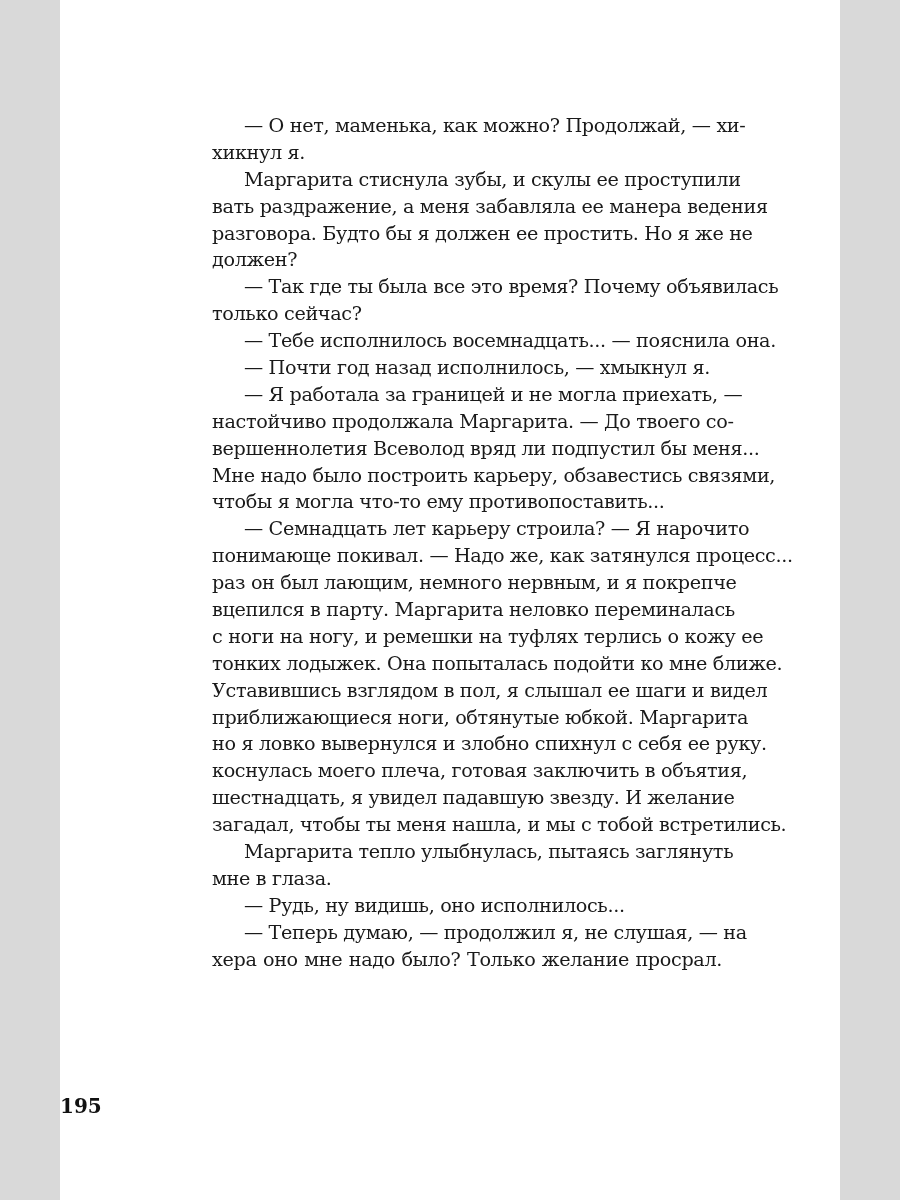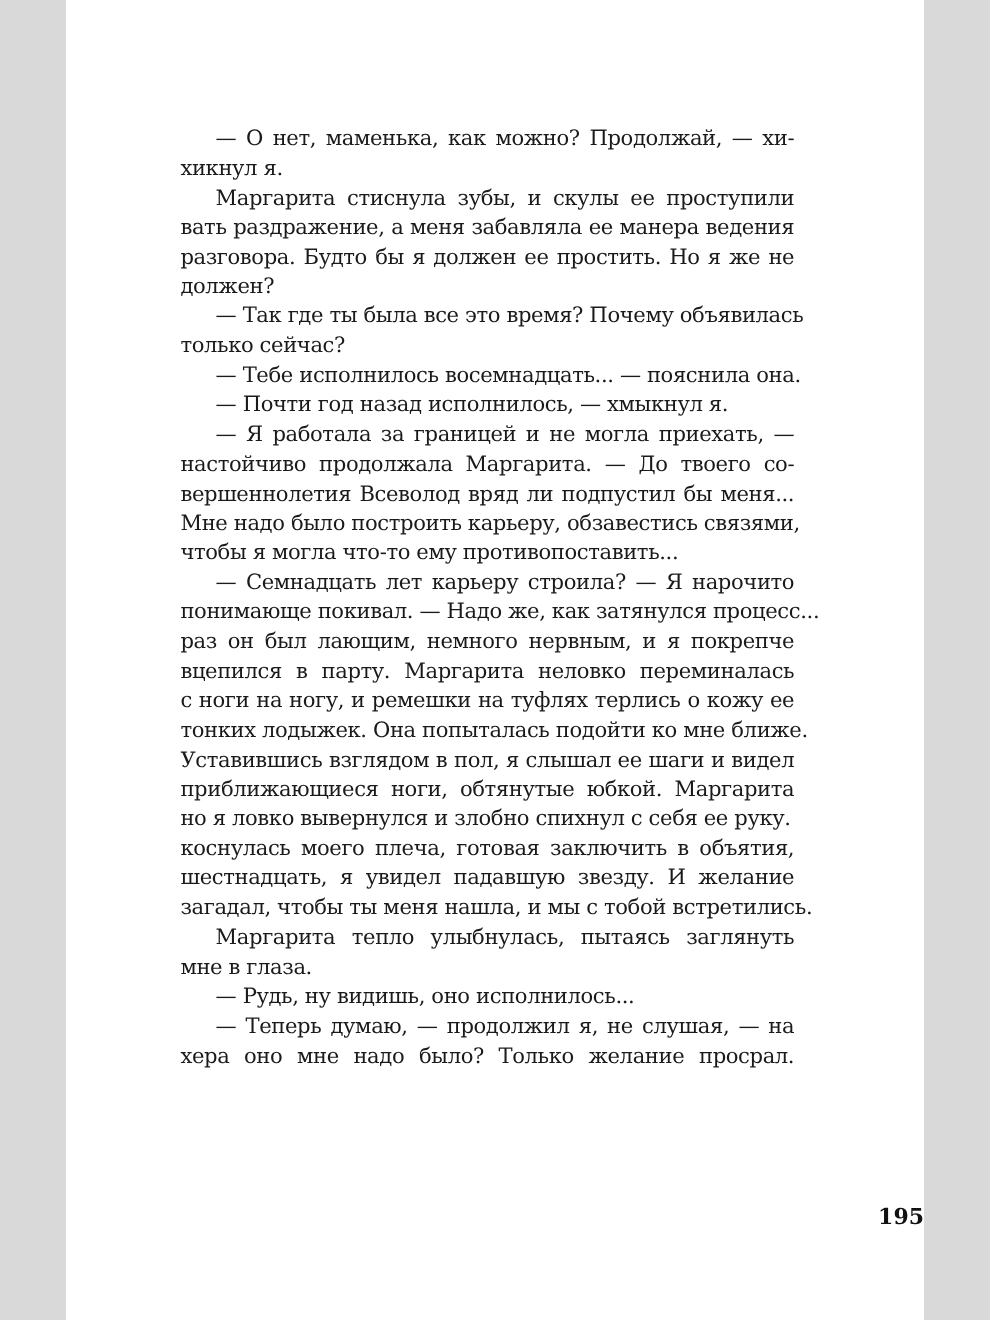--- a/index.html
+++ b/index.html
@@ -32,33 +32,34 @@
       color: #1a1a1a;
     }
     .line {
       display: block;
       white-space: nowrap;
       text-align: justify;
       text-align-last: justify;
       height: 26.9px;
       overflow: visible;
       letter-spacing: -0.35px;
+      margin-left: 48px;
     }
     .line.indent {
       padding-left: 32px;
     }
     .line.last {
       text-align-last: left;
     }
     .page-number {
       position: absolute;
       left: 0;
       width: 780px;
       top: 1094px;
-      text-align: right;
+      text-align: left;
       font-family: "DejaVu Serif", "Liberation Serif", serif;
       font-weight: bold;
       font-size: 20px;
       color: #111111;
     }
   </style>
 </head>
 <body>
 
 <div class="page">

